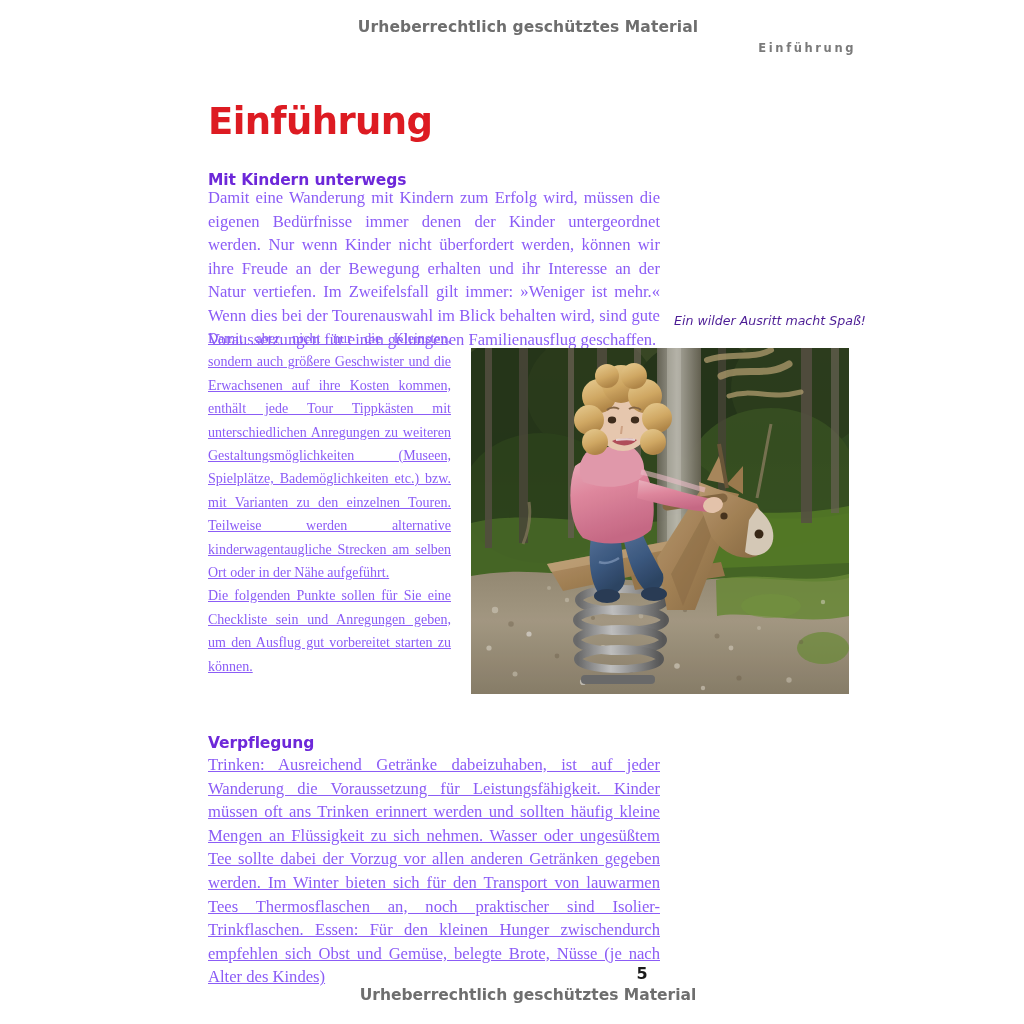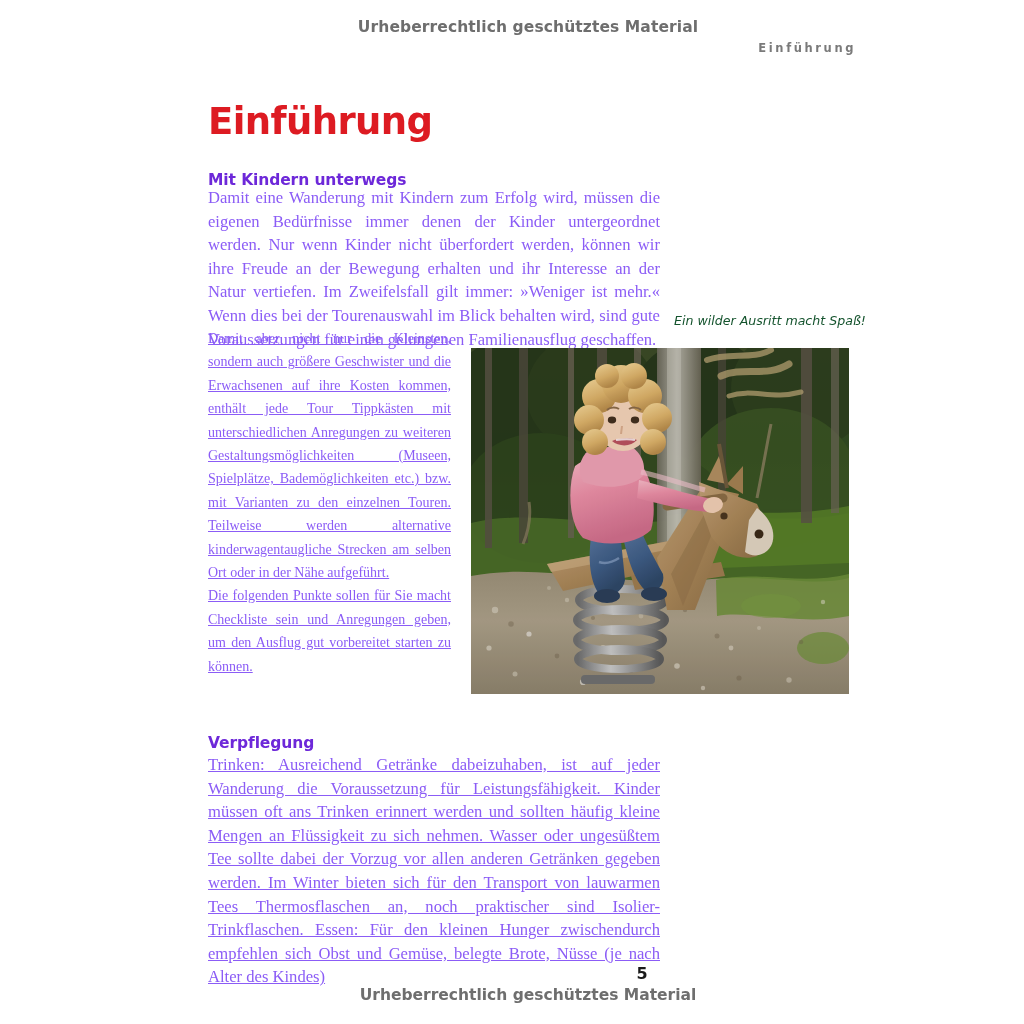--- a/index.html
+++ b/index.html
@@ -114,21 +114,21 @@
     overflow: hidden;
     background: #2f3f22;
   }
   .caption-anchor {
     position: absolute;
     left: 658px; top: 313px;
     font-family: "DejaVu Sans", sans-serif;
     font-style: italic;
     font-size: 12.6px;
     font-weight: 500;
-    color: #14532d;
+    color: #4c1d95;
     white-space: nowrap;
   }
 
   
   .page-number {
     position: absolute;
     left: 0; top: 964px;
     width: 1024px;
     text-align: center;
     font-family: "DejaVu Sans", sans-serif;
@@ -161,21 +161,21 @@
   <h1 class="chapter-title">Einführung</h1>
 
   <h2 id="h-kinder" class="section-heading">Mit Kindern unterwegs</h2>
 
   <div id="para-intro" class="body-col">
     <p>Damit eine Wanderung mit Kindern zum Erfolg wird, müssen die eigenen Bedürfnisse immer denen der Kinder untergeordnet werden. Nur wenn Kinder nicht überfordert werden, können wir ihre Freude an der Bewegung erhalten und ihr Interesse an der Natur vertiefen. Im Zweifelsfall gilt immer: »Weniger ist mehr.« Wenn dies bei der Tourenauswahl im Blick behalten wird, sind gute Voraussetzungen für einen gelungenen Familienausflug geschaffen.</p>
   </div>
 
   <div id="para-narrow" class="body-col">
     <p>Damit aber nicht nur die Kleinsten, sondern auch größere Geschwister und die Erwachsenen auf ihre Kosten kommen, enthält jede Tour Tippkästen mit unterschiedlichen Anregungen zu weiteren Gestaltungsmöglichkeiten (Museen, Spielplätze, Bademöglichkeiten etc.) bzw. mit Varianten zu den einzelnen Touren. Teilweise werden alternative kinderwagentaugliche Strecken am selben Ort oder in der Nähe aufgeführt.</p>
-    <p>Die folgenden Punkte sollen für Sie macht Checkliste sein und Anregungen geben, um den Ausflug gut vorbereitet starten zu können.</p>
+    <p>Die folgenden Punkte sollen für Sie eine Checkliste sein und Anregungen geben, um den Ausflug gut vorbereitet starten zu können.</p>
   </div>
 
   <div class="caption-anchor">Ein wilder Ausritt macht Spaß!</div>
 
   <figure class="photo-figure" style="margin:0;">
     <div class="photo">
       <svg width="378" height="346" viewBox="0 0 378 346" preserveAspectRatio="none">
         <defs>
           <linearGradient id="forestBg" x1="0" y1="0" x2="0" y2="1">
             <stop offset="0%" stop-color="#3c4a26"></stop>

